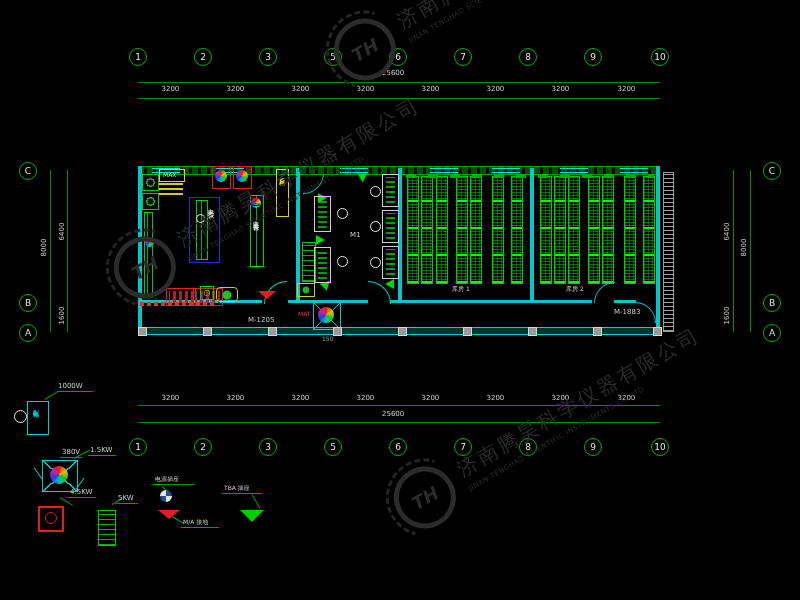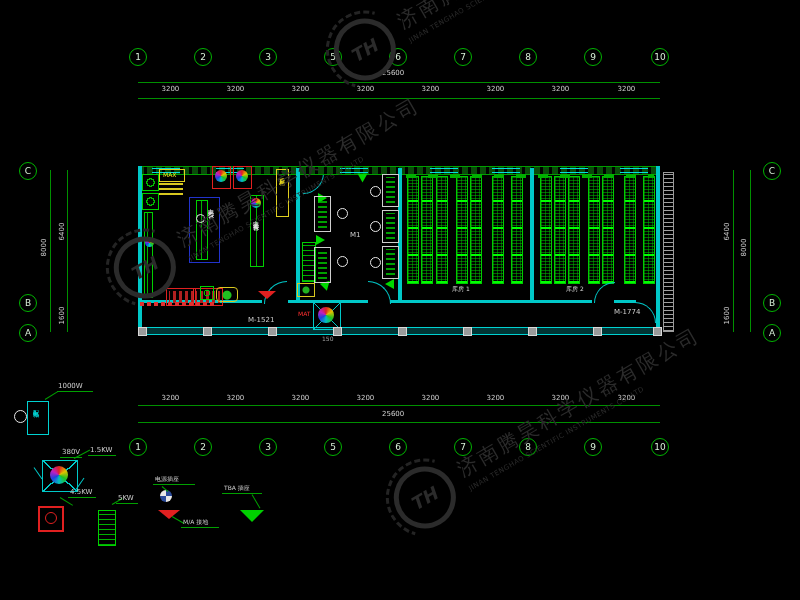--- a/index.html
+++ b/index.html
@@ -274,22 +274,22 @@
   <div class="lblbox" style="left:314px;top:196px;width:9px;height:30px;"></div>
   <div class="lblbox" style="left:314px;top:247px;width:9px;height:30px;"></div>
   <div class="lblbox" style="left:382px;top:174px;width:9px;height:27px;"></div>
   <div class="lblbox" style="left:382px;top:210px;width:9px;height:27px;"></div>
   <div class="lblbox" style="left:382px;top:246px;width:9px;height:27px;"></div>
   <div class="t w7" style="left:350px;top:232px;">M1</div>
 
   <div class="xbox" style="left:313px;top:302px;width:26px;height:26px;"></div>
   <div class="fan" style="left:318px;top:307px;width:16px;height:16px;"></div>
   <div class="t w6 red" style="left:298px;top:311px;">MAT</div>
-  <div class="t w7" style="left:248px;top:317px;">M-1521</div>
-  <div class="t w7" style="left:614px;top:309px;">M-1774</div>
+  <div class="t w7" style="left:248px;top:317px;">M-1205</div>
+  <div class="t w7" style="left:614px;top:309px;">M-1883</div>
   <div class="t w6" style="left:322px;top:336px;color:#9f9f9f;">150</div>
   <div class="t w6" style="left:452px;top:286px;color:#dcdcdc;">库房 1</div>
   <div class="t w6" style="left:566px;top:286px;color:#dcdcdc;">库房 2</div>
 
   <div class="lampc" style="left:14px;top:410px;width:11px;height:11px;"></div>
   <div class="abs" style="left:27px;top:401px;width:20px;height:32px;border:1px solid #00d2d2;">
     <span class="t w6 vtx cyan" style="left:5px;top:3px;">配电箱</span>
     </div>
   <div class="leader" style="left:45px;top:399px;width:15px;transform:rotate(-32deg);"></div>
   <div class="leader" style="left:57px;top:391px;width:36px;"></div>

